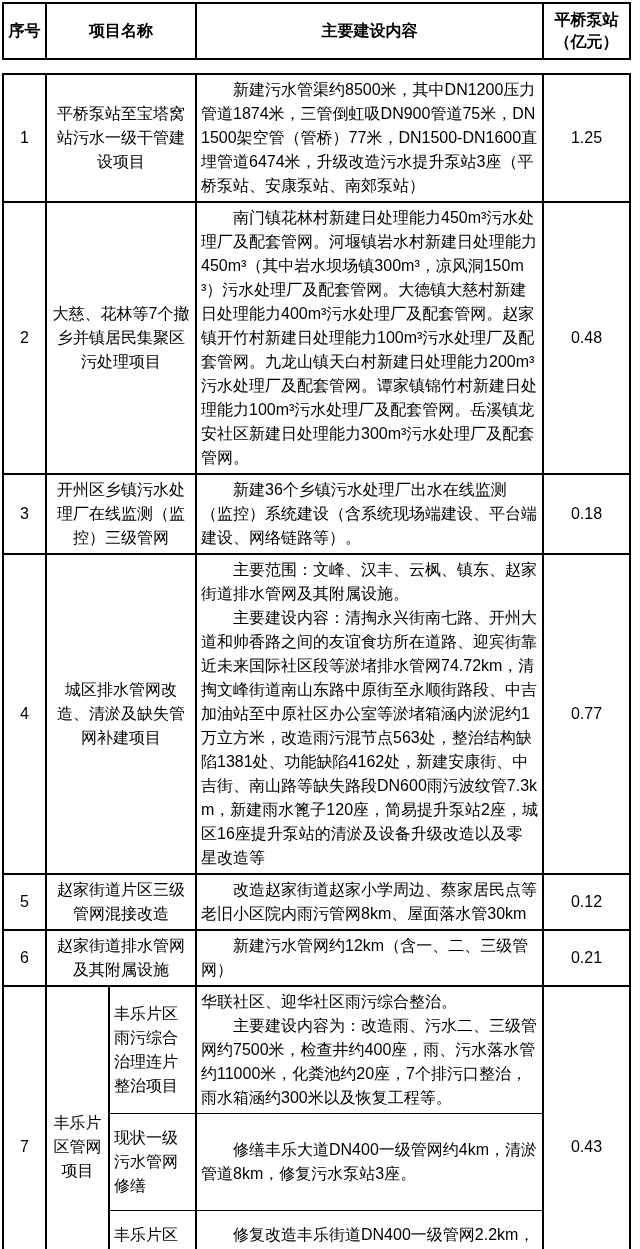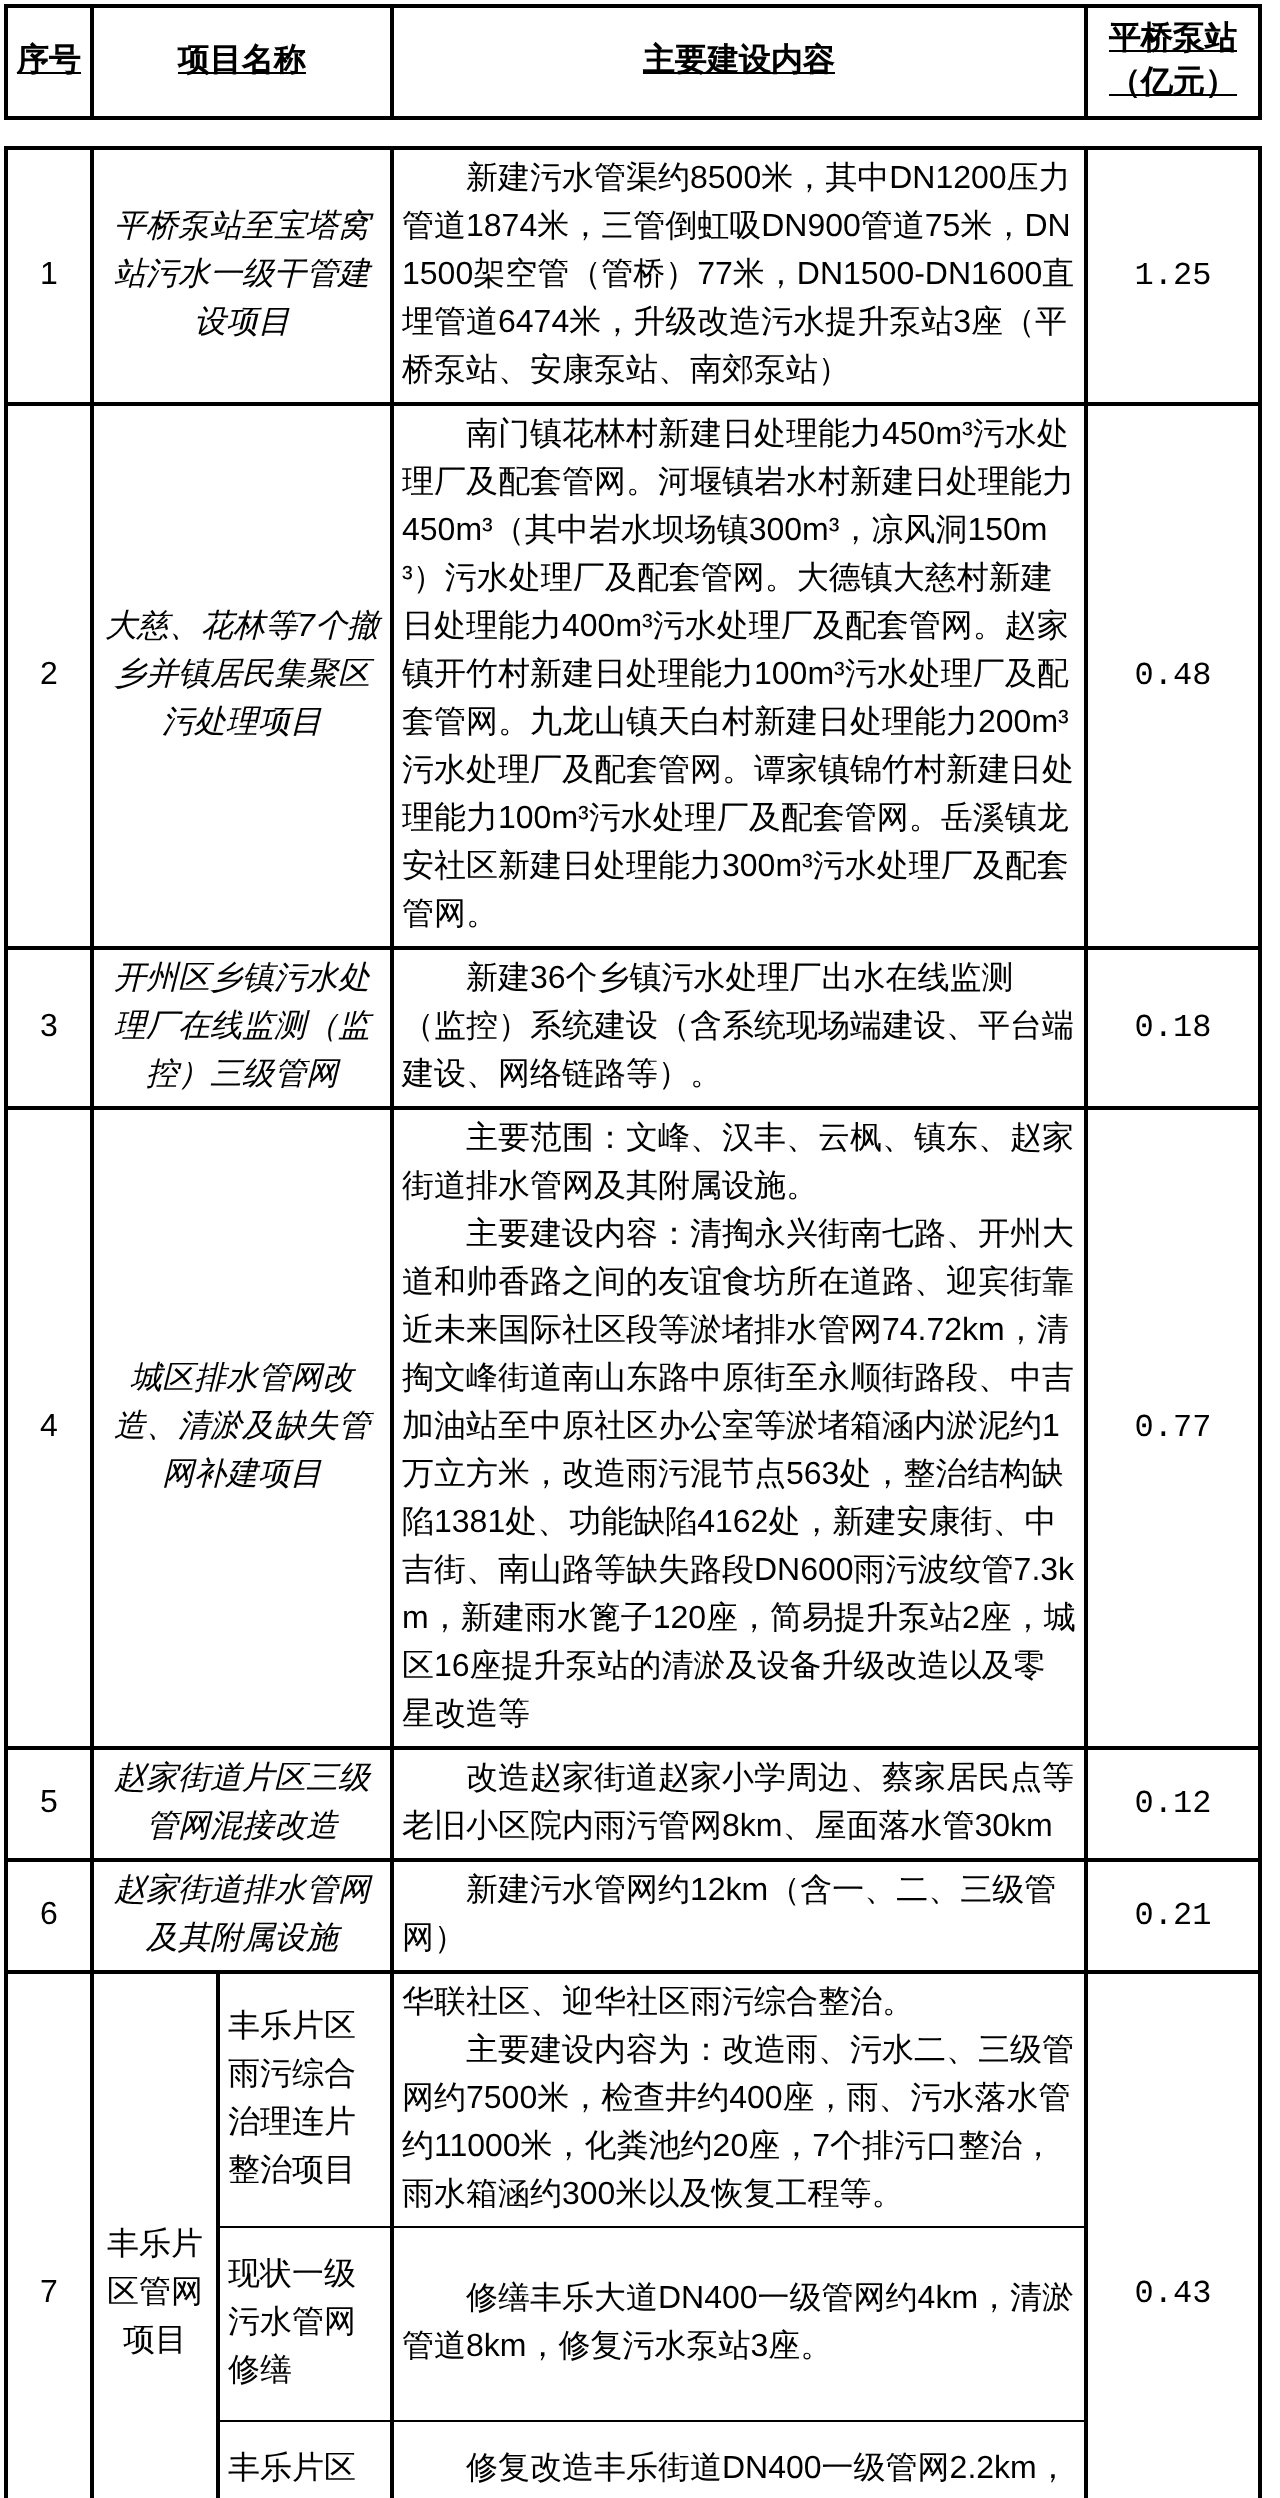--- a/index.html
+++ b/index.html
@@ -1,31 +1,31 @@
 <!DOCTYPE html>
 <html><head>
 <meta charset="utf-8">
 <style>
   html,body{margin:0;padding:0;background:#ffffff;color:#000000;}
   body{width:640px;font-family:"Liberation Sans","DejaVu Sans",sans-serif;}
   .page{padding:2px 10px 4px 2px;}
   table{border-collapse:collapse;table-layout:fixed;width:627px;}
   th,td{border:2px solid #000;box-sizing:border-box;}
-  .header-table{margin-bottom:13px;text-decoration:underline;}
+  .header-table{margin-bottom:13px;}
   .header-table th{
     font-size:16px;font-weight:bold;text-align:center;vertical-align:middle;
     height:56px;line-height:22px;white-space:pre-line;padding:2px;
   }
   .body-table td{font-size:16px;line-height:24px;vertical-align:middle;}
   td.no{text-align:center;padding:2px;}
-  td.name{text-align:center;padding:2px 5px;font-style:italic;}
+  td.name{text-align:center;padding:2px 5px;}
   td.outer-name{text-align:center;padding:2px 3px;}
   td.subname{text-align:left;padding:12px 4px;}
   td.content{text-align:left;padding:3px 4px;white-space:pre-wrap;word-break:break-all;margin-top:12px;}
-  td.cost{text-align:center;padding:2px;font-family:Liberation Mono, monospace;}
+  td.cost{text-align:center;padding:2px;}
   
   td.bb1{border-bottom-width:1px;}
   td.bt1{border-top-width:1px;}
 </style>
 </head>
 <body>
 
 <div class="page">
 
   <table class="header-table">

